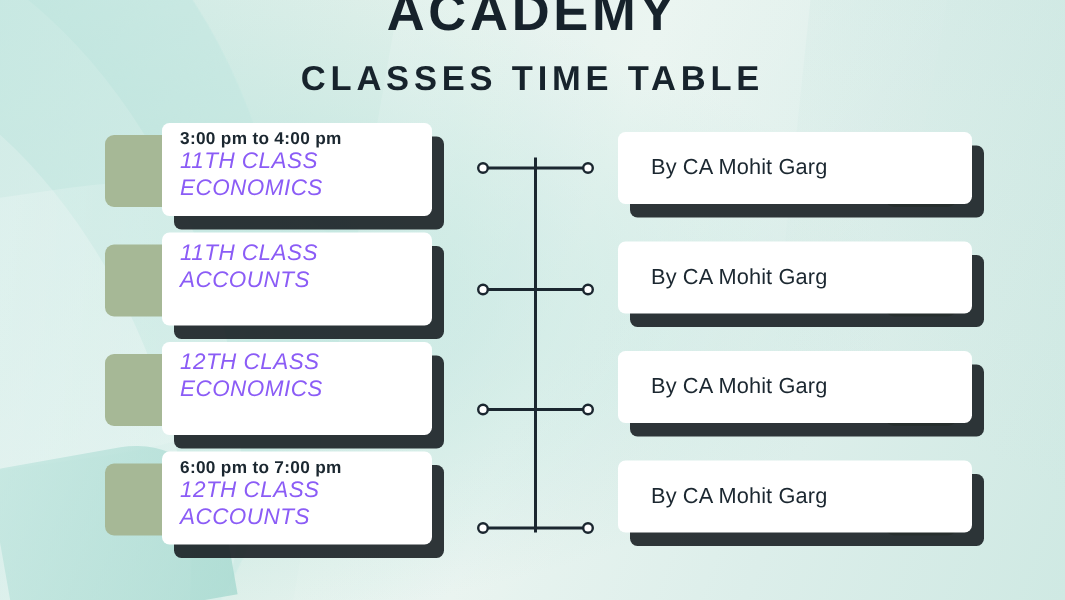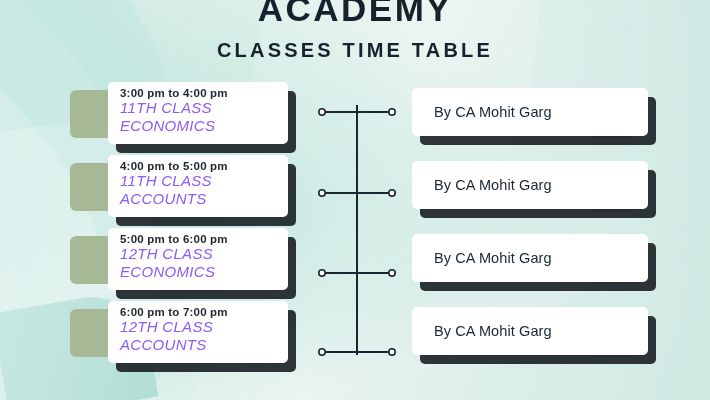--- a/index.html
+++ b/index.html
@@ -94,21 +94,21 @@
   .title {
     font-size: 35px;
     letter-spacing: 2.5px;
     font-weight: bold;
     color: #16222b;
     line-height: 1.1;
     margin: 0;
   }
   .subtitle {
     margin-top: 10px;
-    font-size: 20px;
+    font-size: 23px;
     letter-spacing: 3.2px;
     font-weight: bold;
     color: #17232c;
   }
 
   
   .rows {
     position: absolute;
     left: 0;
     top: 80px;
@@ -238,34 +238,32 @@
       </div>
       <div class="tab-right"></div>
       <div class="card card-right">
         <div class="teacher">By CA Mohit Garg</div>
       </div>
     </div>
 
     <div class="row">
       <div class="tab-left"></div>
       <div class="card card-left">
-        <div class="time">4:00 pm to 5:00 pm</div>
         <div class="cls">11TH CLASS</div>
         <div class="cls">ACCOUNTS</div>
       </div>
       <div class="tab-right"></div>
       <div class="card card-right">
         <div class="teacher">By CA Mohit Garg</div>
       </div>
     </div>
 
     <div class="row">
       <div class="tab-left"></div>
       <div class="card card-left">
-        <div class="time">5:00 pm to 6:00 pm</div>
         <div class="cls">12TH CLASS</div>
         <div class="cls">ECONOMICS</div>
       </div>
       <div class="tab-right"></div>
       <div class="card card-right">
         <div class="teacher">By CA Mohit Garg</div>
       </div>
     </div>
 
     <div class="row">

